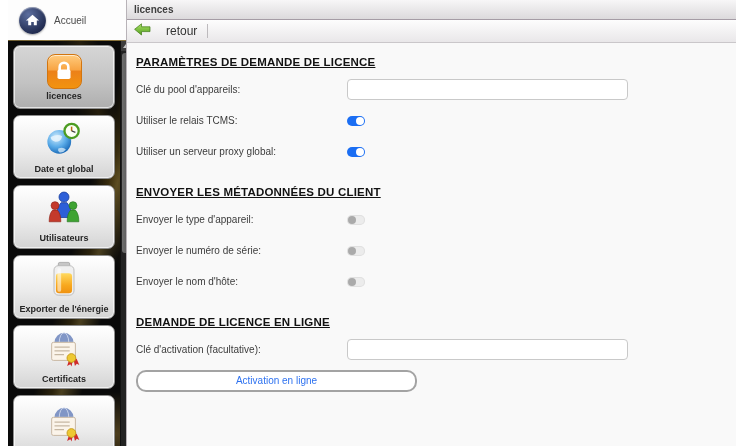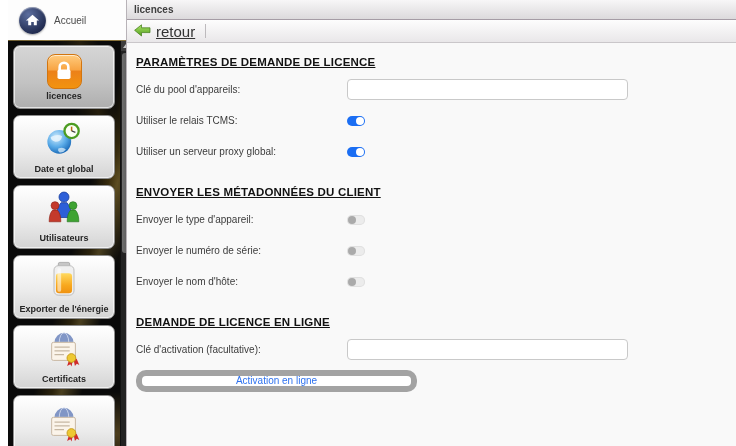--- a/index.html
+++ b/index.html
@@ -45,34 +45,34 @@
     display:flex;align-items:center;justify-content:center;}
 
   
   .main{position:absolute;left:126px;top:0;right:0;bottom:0;background:#f9f9f9;
     border-left:1px solid #b8b3b8;box-sizing:border-box;}
   .titlebar{height:19px;background:linear-gradient(#f7f6f7,#dcdadc);
     border-bottom:1px solid #a59ca5;display:flex;align-items:center;
     padding-left:7px;font-size:10px;font-weight:bold;color:#3e3e3e;}
   .toolbar{height:22px;background:linear-gradient(#fdfdfd,#e9e7e9);
     border-bottom:1px solid #cac7ca;display:flex;align-items:center;padding-left:7px;}
-  .back-btn{display:flex;align-items:center;gap:5px;font-size:15px;color:#333;cursor:pointer;text-decoration:underline;}
+  .back-btn{display:flex;align-items:center;gap:15px;font-size:12px;color:#333;cursor:pointer;}
   .tb-sep{width:1px;height:14px;background:#bdbabd;margin-left:10px;}
 
   .content{padding:12px 16px 0 9px;}
   .section-title{font-size:11.5px;font-weight:bold;color:#121212;
     text-decoration:underline;letter-spacing:.2px;line-height:14px;margin:0 0 5px 0;}
   .section + .section .section-title{margin-top:18px;}
   .row{display:flex;align-items:center;height:31px;}
   .row-label{width:211px;font-size:10px;color:#3c3c3c;flex:0 0 auto;}
   .row-control{width:281px;display:flex;align-items:center;flex:0 0 auto;}
   .txt{width:281px;height:21px;border:1px solid #c9c9c9;border-radius:4px;
     background:#fff;box-sizing:border-box;font-size:10px;padding:0 6px;
     font-family:"Liberation Sans",sans-serif;outline:none;}
-  .btn-blue{width:281px;height:22px;border:6px solid #a3a3a3;border-radius:10px;
+  .btn-blue{width:281px;height:22px;border:2px solid #a3a3a3;border-radius:10px;
     background:#fff;color:#2e72f0;font-size:10px;display:flex;align-items:center;
     justify-content:center;box-sizing:border-box;cursor:pointer;}
   .toggle{width:18px;height:10px;border-radius:5px;position:relative;cursor:pointer;}
   .toggle[data-state="on"]{background:#1b6ef3;}
   .toggle[data-state="on"]::after{content:"";position:absolute;right:1px;top:1px;
     width:8px;height:8px;background:#fff;border-radius:50%;}
   .toggle[data-state="off"]{background:#ececec;box-shadow:inset 0 0 0 1px #e0e0e0;}
   .toggle[data-state="off"]::after{content:"";position:absolute;left:1px;top:1px;
     width:8px;height:8px;background:#aaa;border-radius:50%;}
 </style>

